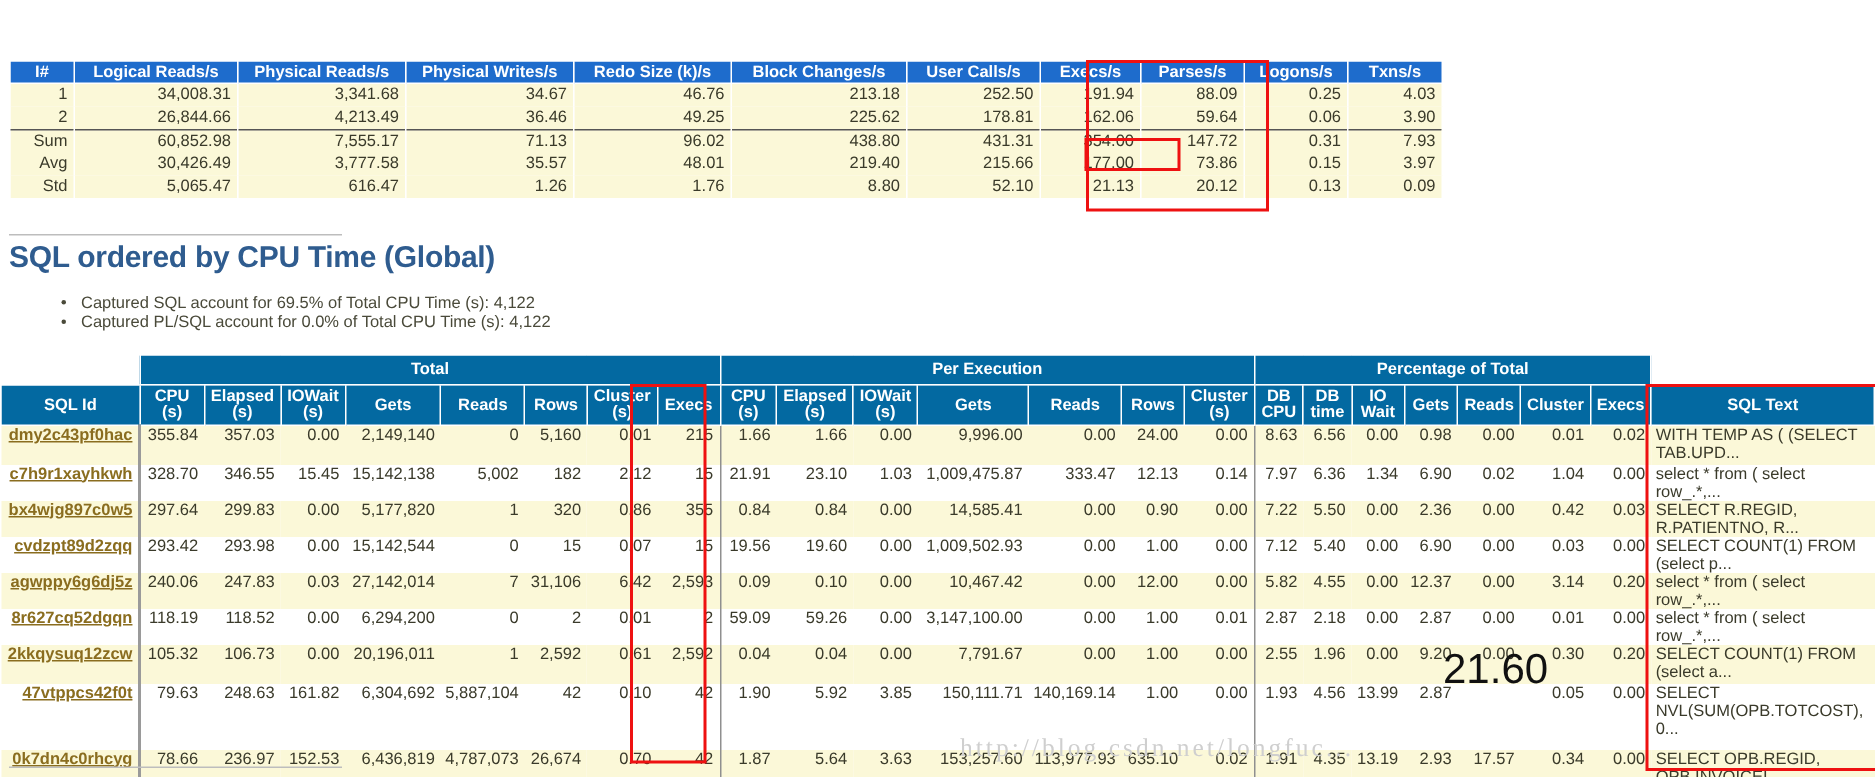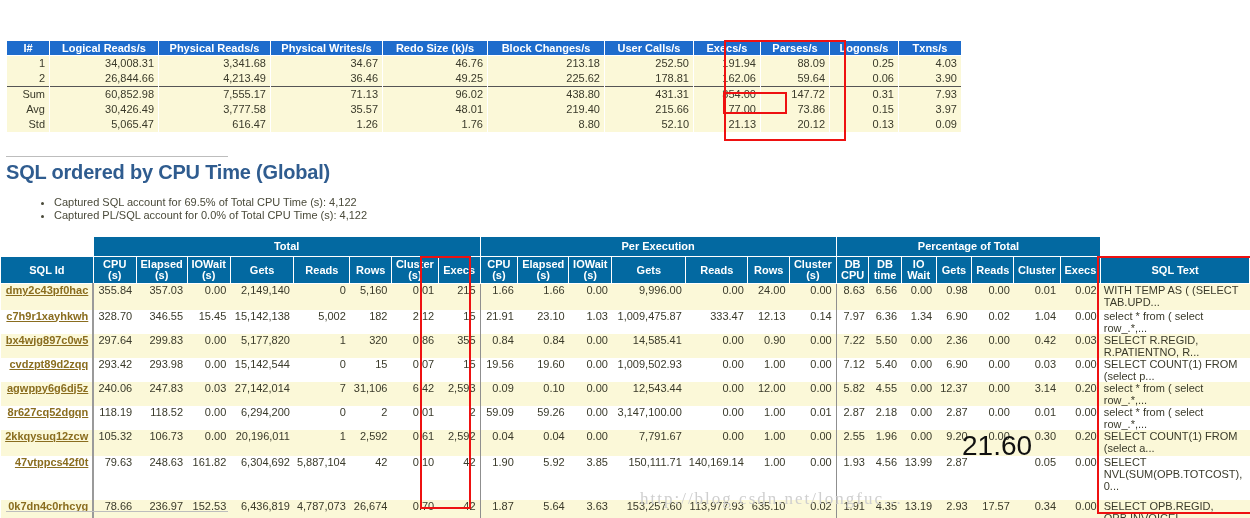--- a/index.html
+++ b/index.html
@@ -386,21 +386,21 @@
           <td>247.83</td>
           <td>0.03</td>
           <td>27,142,014</td>
           <td>7</td>
           <td>31,106</td>
           <td>6.42</td>
           <td class="vsep">2,593</td>
           <td>0.09</td>
           <td>0.10</td>
           <td>0.00</td>
-          <td>12,543.44</td>
+          <td>10,467.42</td>
           <td>0.00</td>
           <td>12.00</td>
           <td class="vsep">0.00</td>
           <td>5.82</td>
           <td>4.55</td>
           <td>0.00</td>
           <td>12.37</td>
           <td>0.00</td>
           <td>3.14</td>
           <td>0.20</td>

